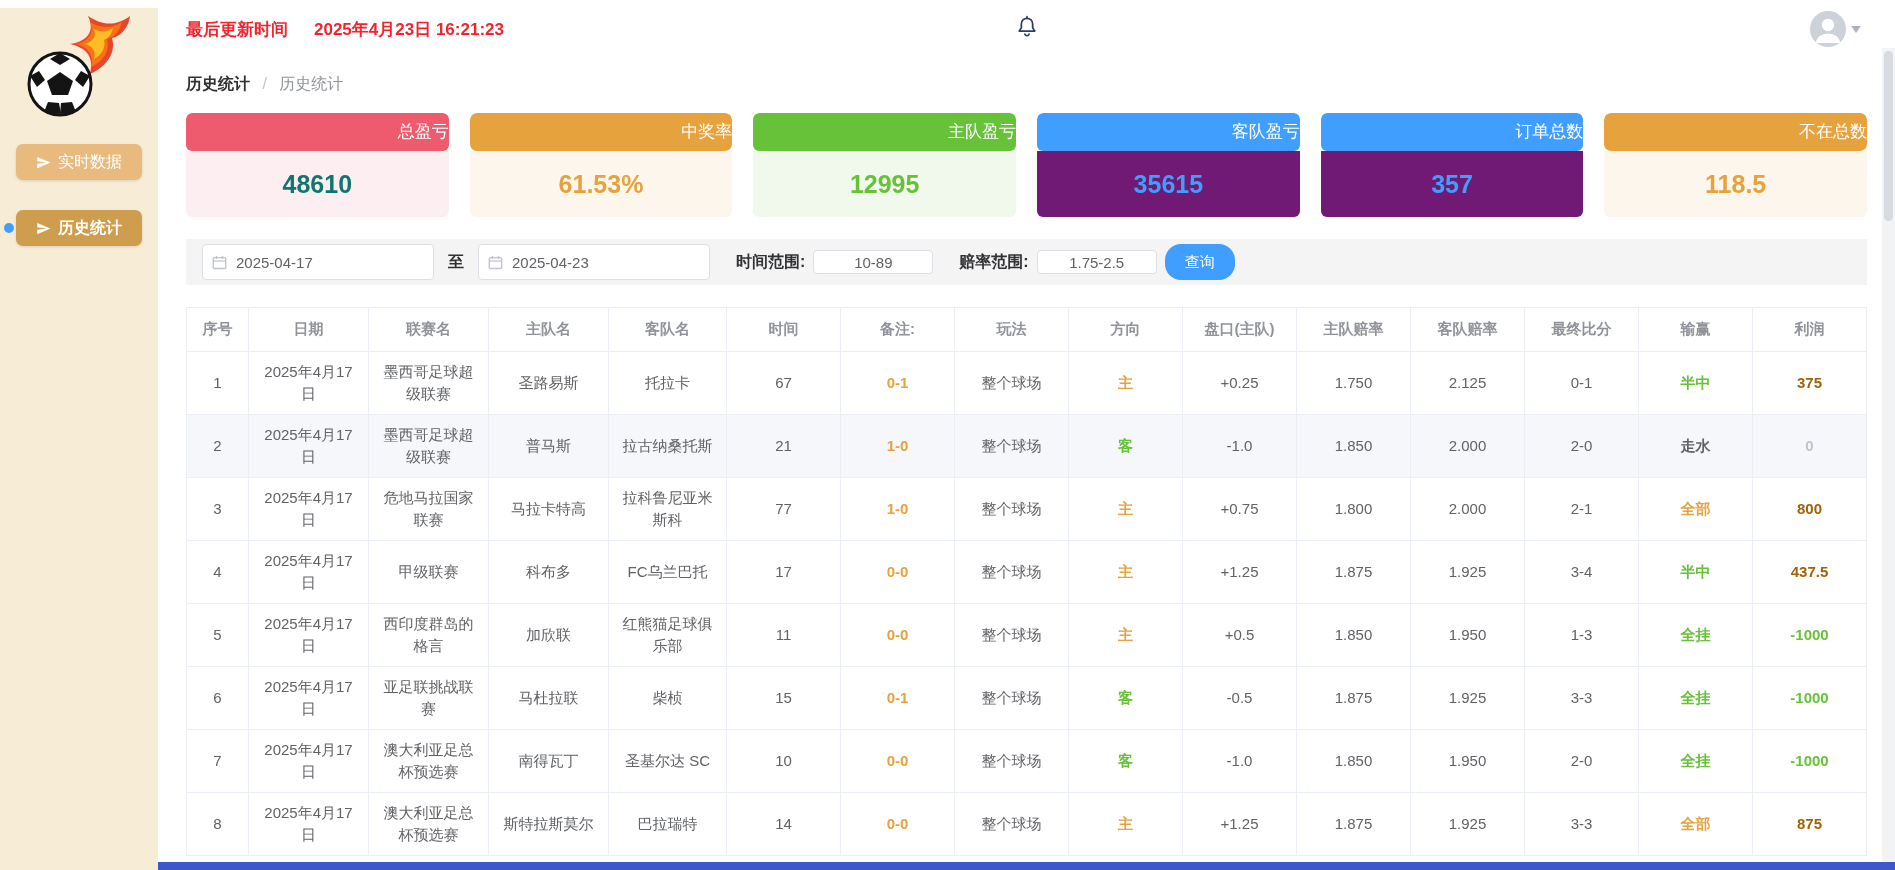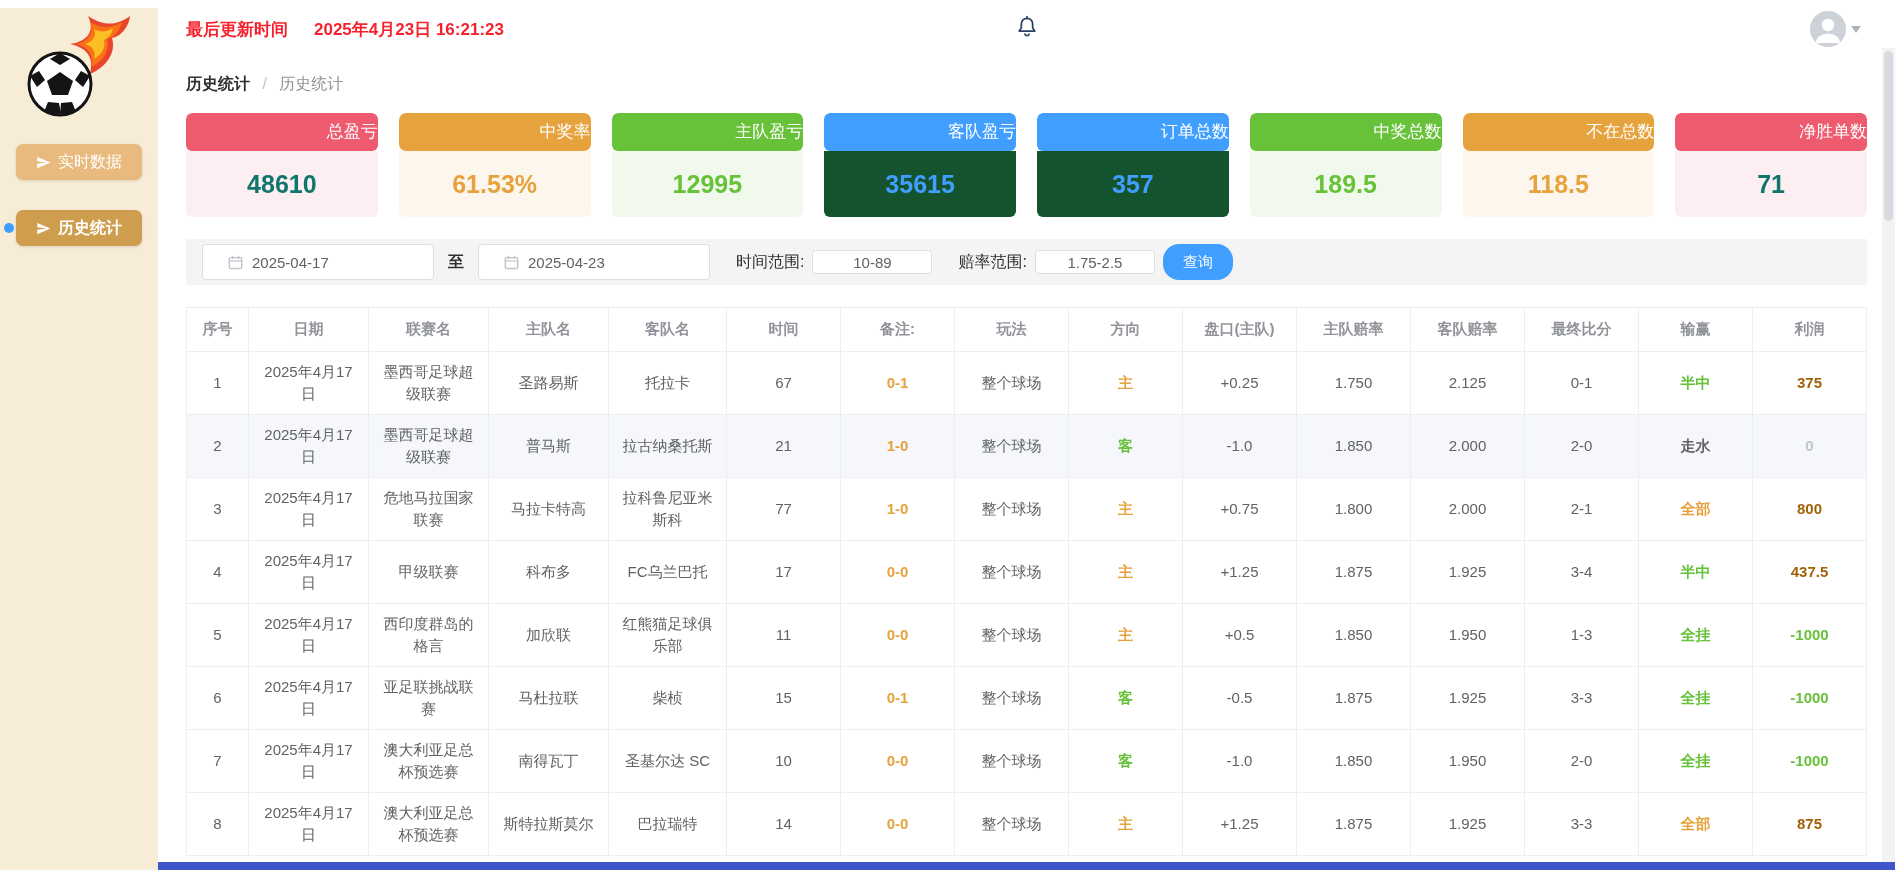--- a/index.html
+++ b/index.html
@@ -43,30 +43,30 @@
     color: #fff; font-size: 17px; font-weight: 400; border-radius: 6px; }
   .card-body { height: 66px; display: flex; align-items: center; justify-content: center;
     font-size: 25px; font-weight: 700; }
   .card.red    .card-head { background: #ee5a6e; }
   .card.red    .card-body { background: #fdeef1; color: #0f766e; }
   .card.orange .card-head { background: #e6a23c; border-radius: 7px; }
   .card.orange .card-body { background: #fdf6ec; color: #e6a23c; }
   .card.green  .card-head { background: #67c23a; }
   .card.green  .card-body { background: #f0f9eb; color: #67c23a; }
   .card.blue   .card-head { background: #409eff; }
-  .card.blue   .card-body { background: #14532d; color: #409eff; }
+  .card.blue   .card-body { background: #701a75; color: #409eff; }
 
   
   .filter-bar { margin: 22px 28px 0 28px; height: 46px; background: #f4f4f5;
     display: flex; align-items: center; padding: 0 16px; }
   .date-input { width: 232px; height: 36px; background: #fff; border: 1px solid #dcdfe6;
-    border-radius: 4px; display: flex; align-items: center; gap: 9px; padding: 0 25px;
+    border-radius: 4px; display: flex; align-items: center; gap: 9px; padding: 0 9px;
     color: #606266; font-size: 15px; cursor: pointer; }
   .to-label { margin: 0 14px; color: #303133; font-size: 16px; font-weight: 700; }
-  .flabel { margin: 0 8px 0 26px; color: #303133; font-size: 16px; font-weight: 400; }
+  .flabel { margin: 0 8px 0 26px; color: #303133; font-size: 16px; font-weight: 700; }
   .txt-input { width: 120px; height: 24px; border: 1px solid #dcdfe6; border-radius: 4px;
     background: #fff; text-align: center; color: #606266; font-size: 15px; outline: none;
     font-family: "Liberation Sans", "DejaVu Sans", sans-serif; }
   .query-btn { margin-left: 8px; height: 36px; padding: 0 20px; background: #409eff;
     color: #fff; border: none; border-radius: 16px; font-size: 15px; cursor: pointer;
     font-family: "Liberation Sans", "DejaVu Sans", sans-serif; }
 
   
   .table-wrap { margin: 22px 28px 0 28px; }
   table { width: 100%; border-collapse: collapse; table-layout: fixed;
@@ -174,31 +174,23 @@
         <div class="card-body">12995</div>
       </div>
       <div class="card blue">
         <div class="card-head">客队盈亏</div>
         <div class="card-body">35615</div>
       </div>
       <div class="card blue">
         <div class="card-head">订单总数</div>
         <div class="card-body">357</div>
       </div>
-      <div class="card green">
-        <div class="card-head">中奖总数</div>
-        <div class="card-body">189.5</div>
-      </div>
       <div class="card orange">
         <div class="card-head">不在总数</div>
         <div class="card-body">118.5</div>
-      </div>
-      <div class="card red">
-        <div class="card-head">净胜单数</div>
-        <div class="card-body">71</div>
       </div>
     </div>
 
     <div class="filter-bar">
       <div class="date-input">
         <svg width="15" height="15" viewBox="0 0 14 14">
           <rect x="1.2" y="2.4" width="11.6" height="10.2" rx="1.2" fill="none" stroke="#c0c4cc" stroke-width="1.3"></rect>
           <line x1="4.2" y1="0.8" x2="4.2" y2="3.8" stroke="#c0c4cc" stroke-width="1.3"></line>
           <line x1="9.8" y1="0.8" x2="9.8" y2="3.8" stroke="#c0c4cc" stroke-width="1.3"></line>
           <line x1="1.2" y1="5.6" x2="12.8" y2="5.6" stroke="#c0c4cc" stroke-width="1.1"></line>

